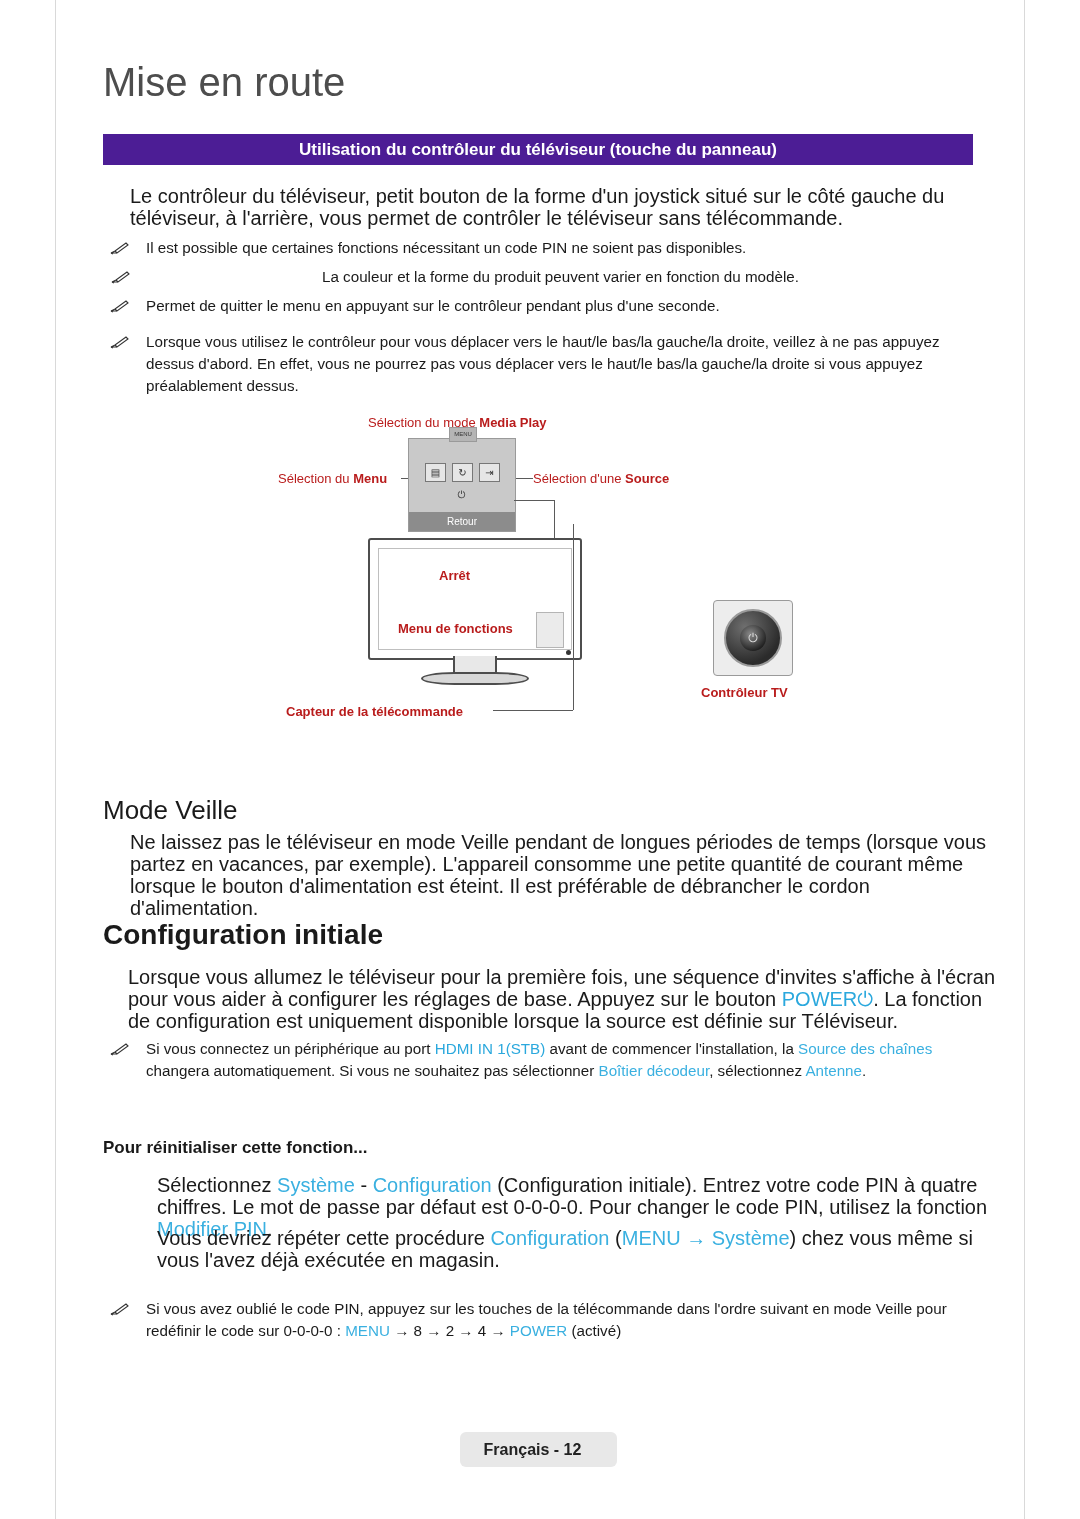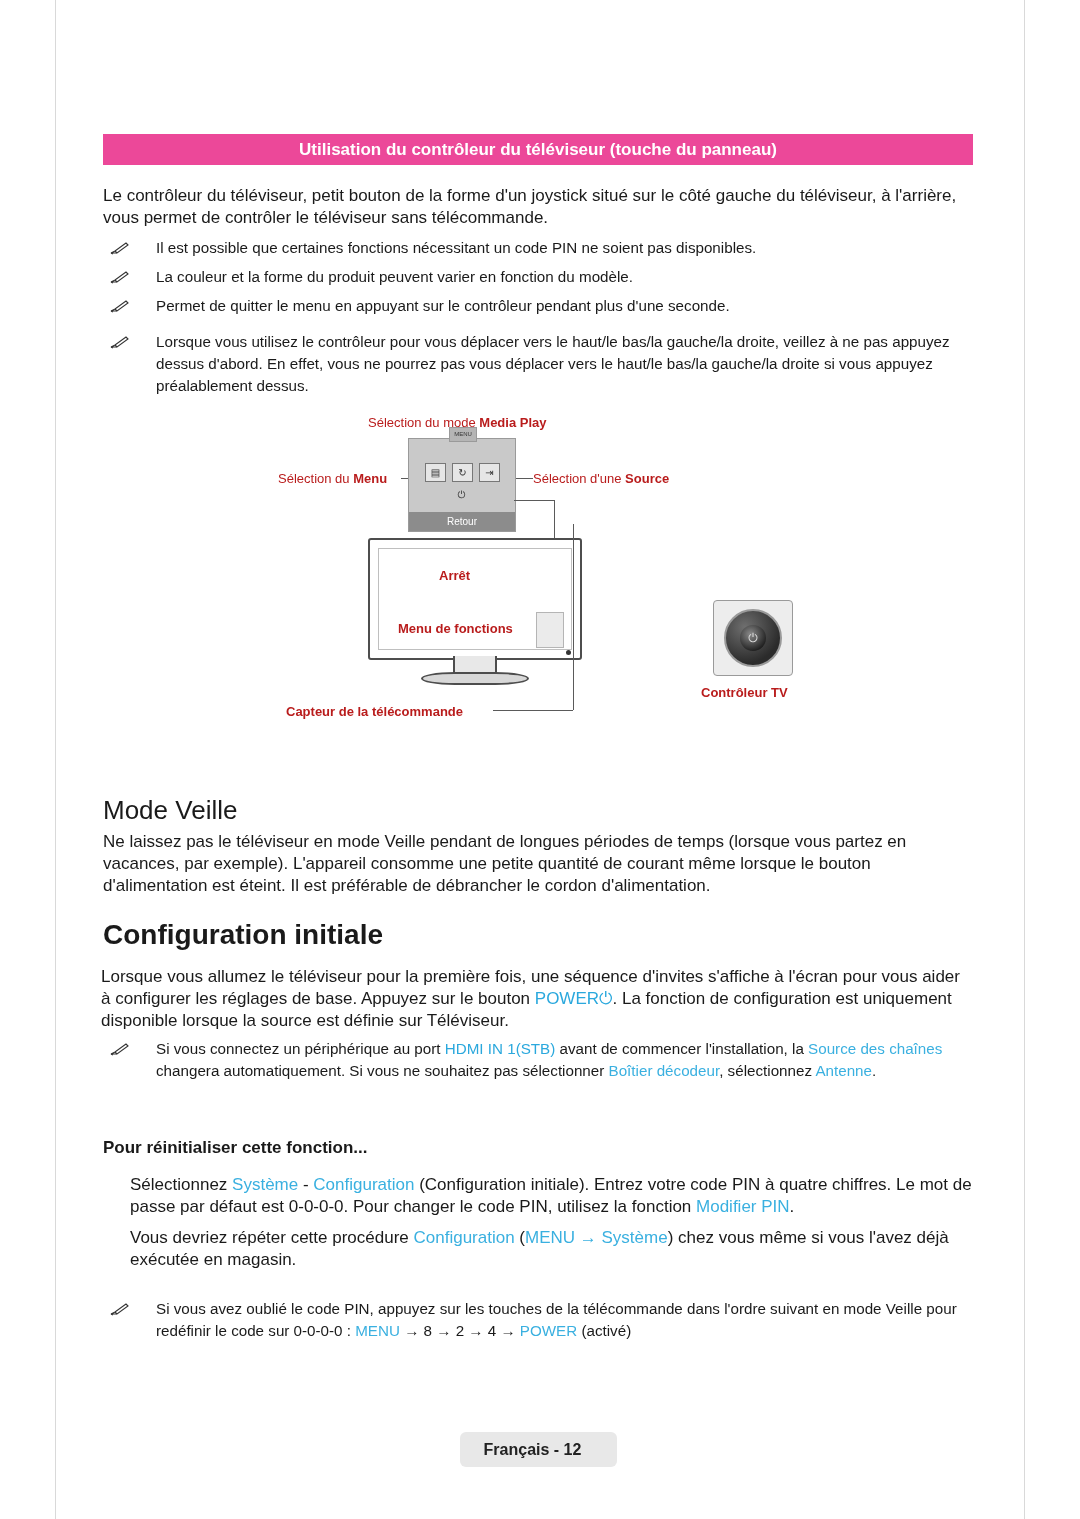--- a/index.html
+++ b/index.html
@@ -49,56 +49,57 @@
     letter-spacing: 0px;
   }
 
   
   .banner {
     position: absolute;
     left: 103px;
     top: 134px;
     width: 870px;
     height: 31px;
-    background: #ec4899;
+    background: #4c1d95;
   }
   .banner-text {
     position: absolute;
     left: 0;
     top: 0;
     width: 870px;
     height: 31px;
     line-height: 31px;
     text-align: center;
     color: #ffffff;
     font-size: 17px;
     font-weight: bold;
   }
 
   .para {
     position: absolute;
-    font-size: 17px;
+    font-size: 20px;
     line-height: 22px;
     color: #1a1a1a;
+    margin-left: 27px;
   }
   .bullet-row {
     position: absolute;
     font-size: 15.2px;
     line-height: 22px;
   }
   .bullet-icon {
     position: absolute;
     left: 0;
     top: 0px;
     width: 22px;
     font-size: 15px;
     color: #333;
   }
   .bullet-text {
-    margin-left: 46px;
+    margin-left: 36px;
     display: block;
   }
 
   
   .pencil {
     display: inline-block;
     width: 20px;
     height: 14px;
     position: relative;
     transform: translateY(2px);
@@ -310,39 +311,40 @@
   }
 </style>
 </head>
 <body>
 
 <div class="page">
 
   <div class="left-rule"></div>
   <div class="right-rule"></div>
 
+  <div class="chapter-title">Mise en route</div>
 
   <div class="banner">
     <div class="banner-text">Utilisation du contrôleur du téléviseur (touche du panneau)</div>
   </div>
 
   <div class="para" style="left:103px; top:185px; width:872px;">Le contrôleur du téléviseur, petit bouton de la forme d'un joystick situé sur le côté gauche du téléviseur, à l'arrière, vous permet de contrôler le téléviseur sans télécommande.</div>
 
   <div class="bullet-row" style="left:110px; top:237px; width:865px;">
     <span class="bullet-icon">
       <span class="pencil"><svg width="20" height="14" viewBox="0 0 20 14">
             <path d="M1 12 L5 10 L16 2 L18 4 L7 12 Z" fill="none" stroke="#333" stroke-width="1.1"></path>
             <path d="M5 10 L7 12" stroke="#333" stroke-width="1.1" fill="none"></path>
             <path d="M1 12 L3 13" stroke="#333" stroke-width="1.1" fill="none"></path>
           </svg></span>
     </span>
     <span class="bullet-text">Il est possible que certaines fonctions nécessitant un code PIN ne soient pas disponibles.</span>
   </div>
 
-  <div class="bullet-row" style="left:110px; top:266px; width:865px;">
+  <div class="bullet-row" style="left:110px; top:266px; width:865px;text-align:center;">
     <span class="bullet-icon">
       <span class="pencil"><svg width="20" height="14" viewBox="0 0 20 14">
             <path d="M1 12 L5 10 L16 2 L18 4 L7 12 Z" fill="none" stroke="#333" stroke-width="1.1"></path>
             <path d="M5 10 L7 12" stroke="#333" stroke-width="1.1" fill="none"></path>
             <path d="M1 12 L3 13" stroke="#333" stroke-width="1.1" fill="none"></path>
           </svg></span>
     </span>
     <span class="bullet-text">La couleur et la forme du produit peuvent varier en fonction du modèle.</span>
   </div>
 

